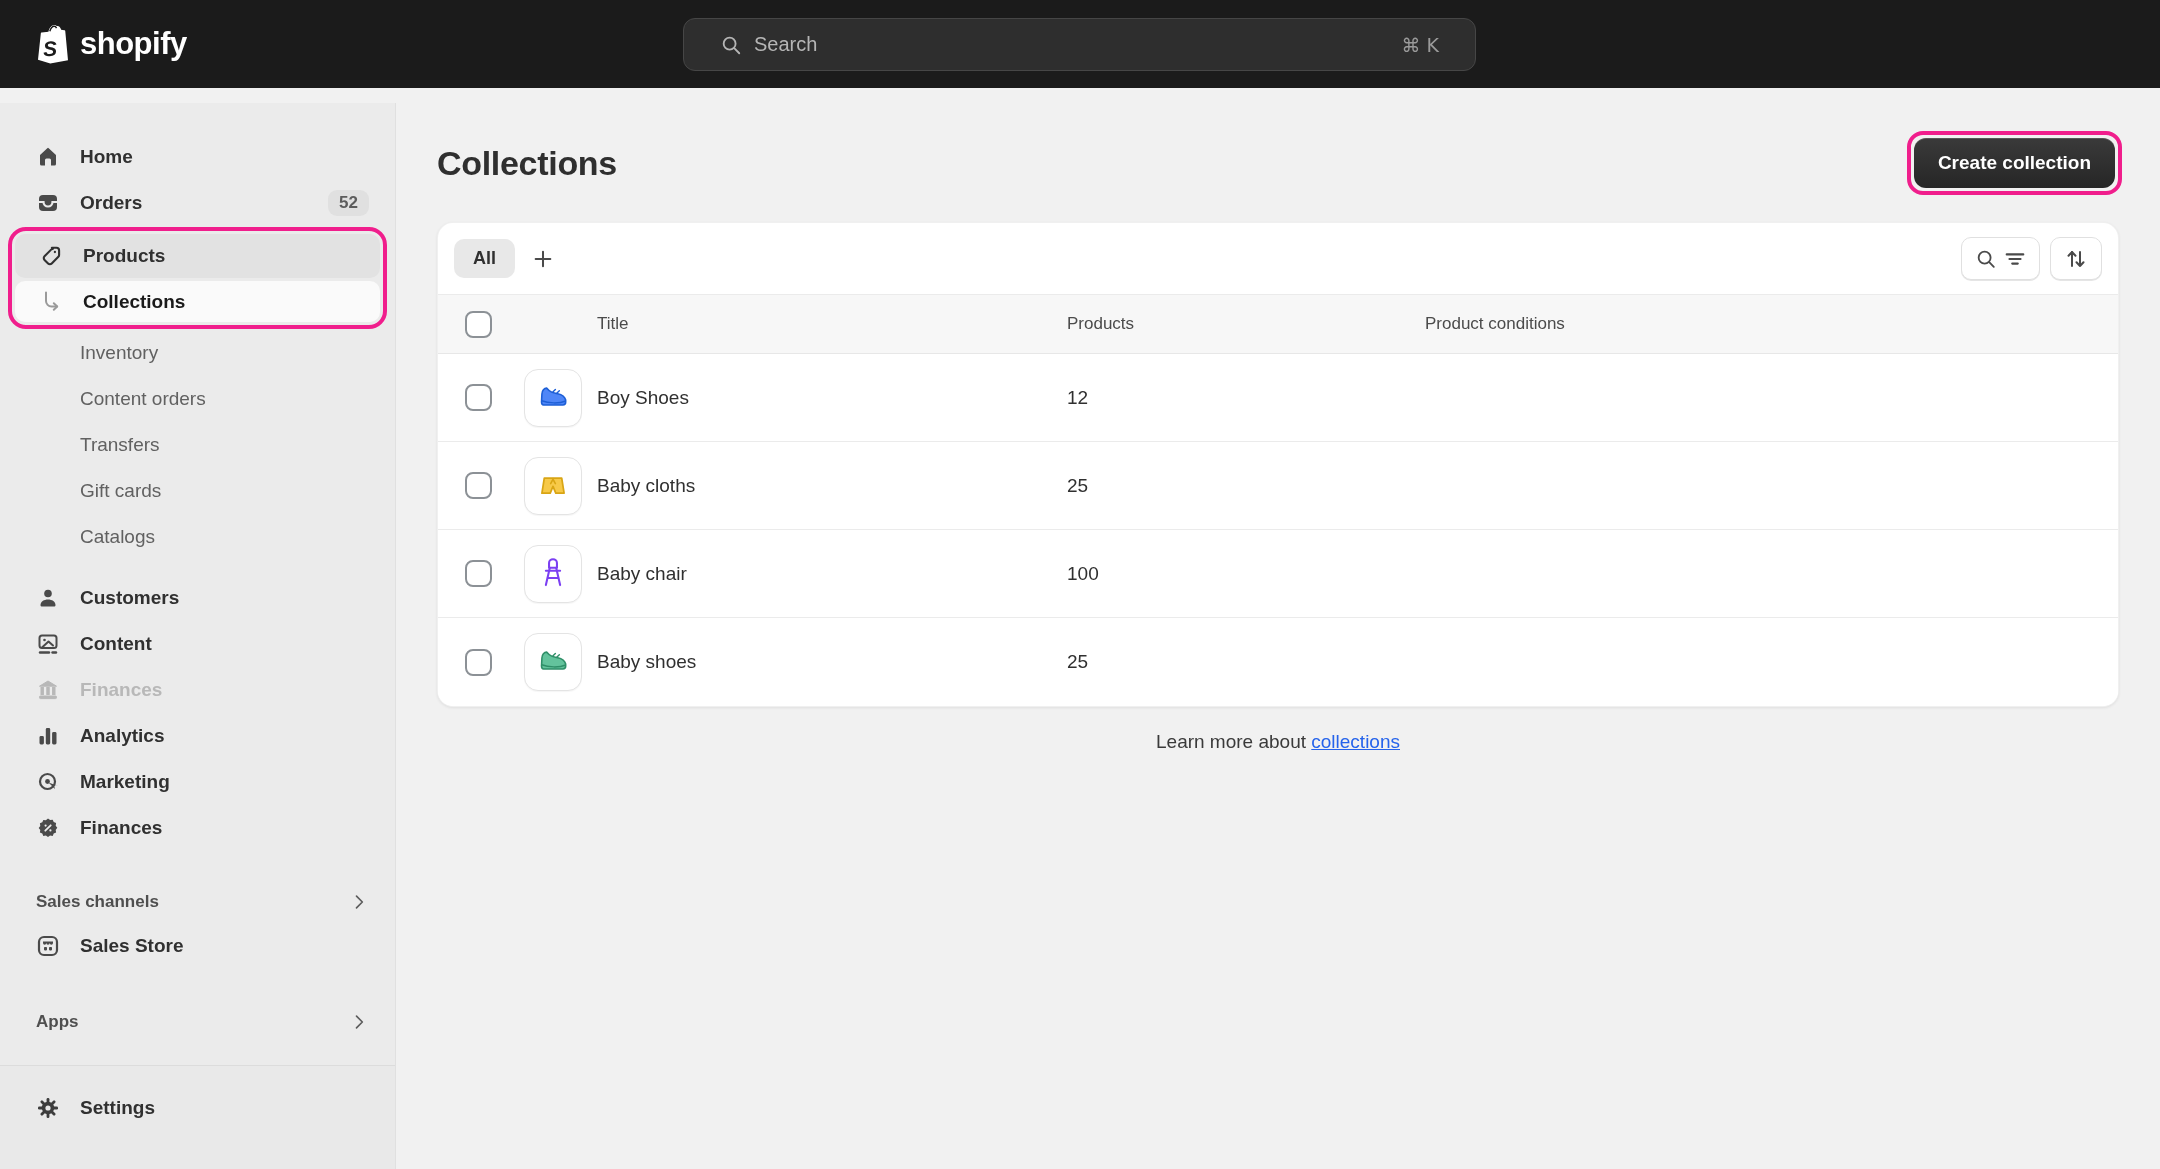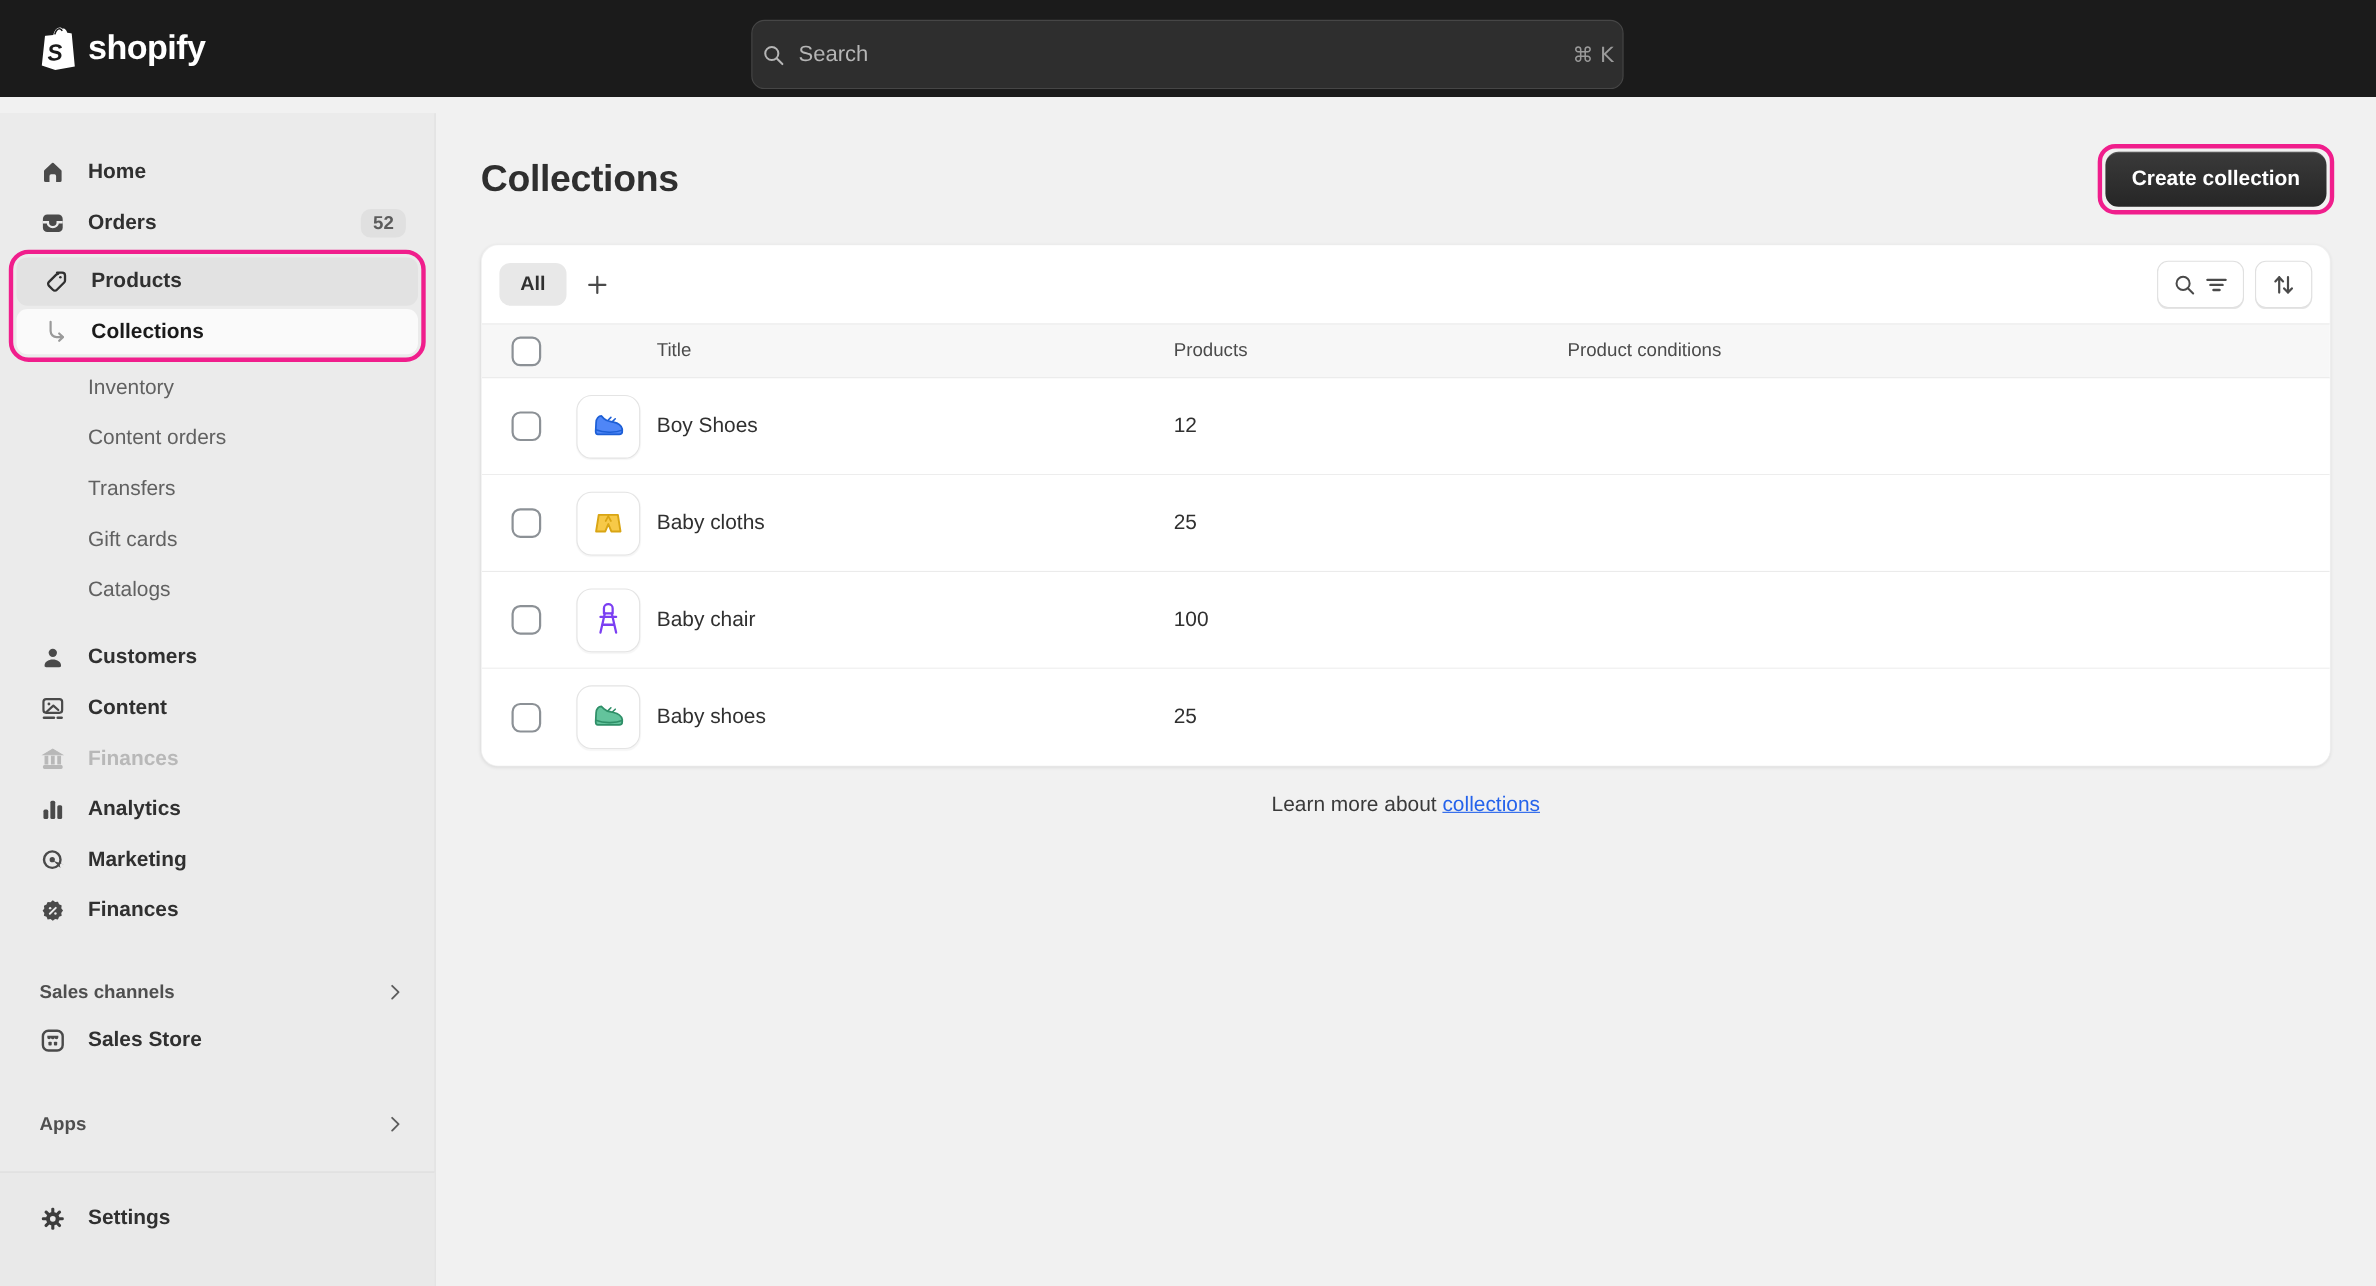--- a/index.html
+++ b/index.html
@@ -15,23 +15,23 @@
     position:fixed; top:0; left:0; width:2160px; height:88px;
     background:#1b1b1b; display:flex; align-items:center; z-index:50;
   }
   .brand { display:flex; align-items:center; gap:10px; padding-left:36px; }
   .brand .wordmark { color:#fff; font-size:31px; font-weight:700; letter-spacing:-0.5px; }
   .bag-s {
     position:absolute; left:7px; top:13px; color:#1b1b1b;
     font-size:21px; font-weight:800; font-style:italic; transform:rotate(-4deg);
   }
   .searchbar {
-    position:absolute; left:683px; top:18px; width:793px; height:63px;
+    position:absolute; left:683px; top:18px; width:793px; height:53px;
     background:#2e2e2e; border:1px solid #464646; border-radius:12px;
-    display:flex; align-items:center; padding:0 8px; gap:12px; cursor:text;
+    display:flex; align-items:center; padding:0 36px; gap:12px; cursor:text;
   }
   .searchbar .ph { color:#b5b5b5; font-size:20px; }
   .searchbar .kbd { margin-left:auto; color:#9a9a9a; font-size:19px; font-family:"DejaVu Sans",sans-serif; }
 
   
   .sidebar {
     position:fixed; top:88px; left:0; width:396px; height:1081px;
     background:#ebebeb; border-right:1px solid #e0e0e0; padding-top:32px;margin-top:15px;
   }
   .nav-item {
@@ -106,21 +106,21 @@
   }
   .tabs-right { margin-left:auto; display:flex; gap:10px; }
   .btn-outline {
     background:#fff; border:1px solid #e0e0e0; border-radius:10px; height:43px;
     display:flex; align-items:center; justify-content:center; gap:7px; padding:0 13px;
     cursor:pointer; box-shadow:0 1px 0 rgba(0,0,0,.10);
   }
 
   .t-head {
     display:grid; grid-template-columns:72px 87px 470px 358px 1fr;
-    align-items:center; height:50px; background:#f7f7f7;
+    align-items:center; height:60px; background:#f7f7f7;
     border-top:1px solid #ebebeb; border-bottom:1px solid #e7e7e7;
     font-size:17px; font-weight:500; color:#4b4b4b;
   }
   .t-row {
     display:grid; grid-template-columns:72px 87px 470px 358px 1fr;
     align-items:center; height:88px; border-bottom:1px solid #ebebeb;
     background:#fff; cursor:pointer;
   }
   .t-row:last-child { border-bottom:none; }
   .cb-cell { display:flex; justify-content:flex-end; padding-right:18px; }

